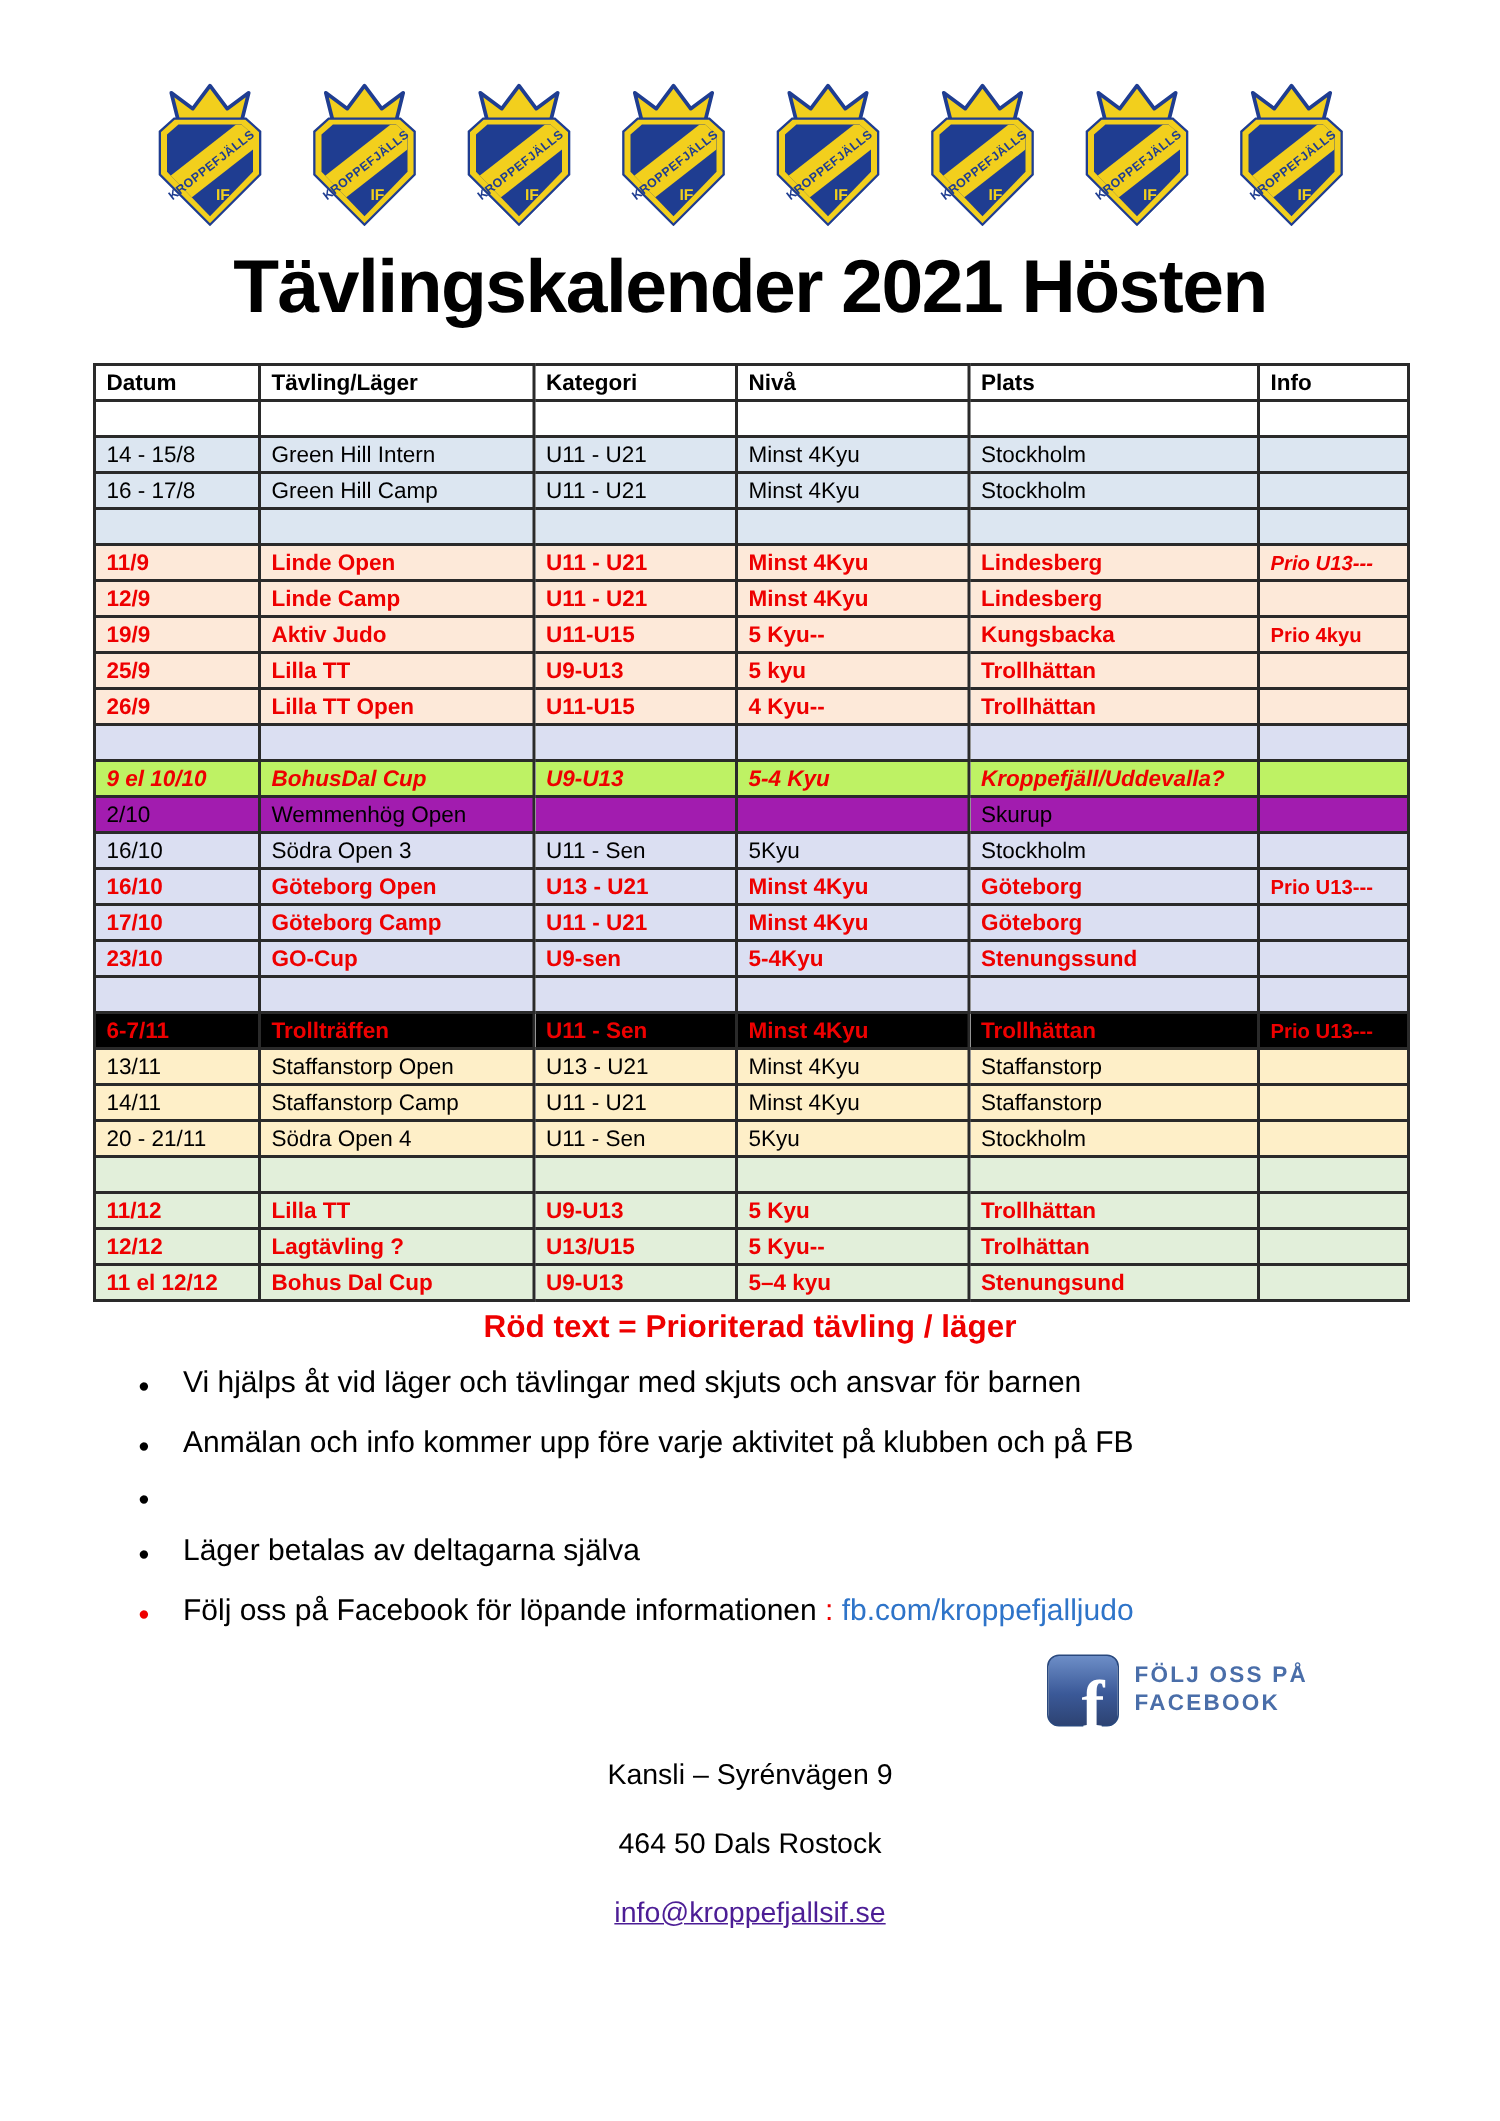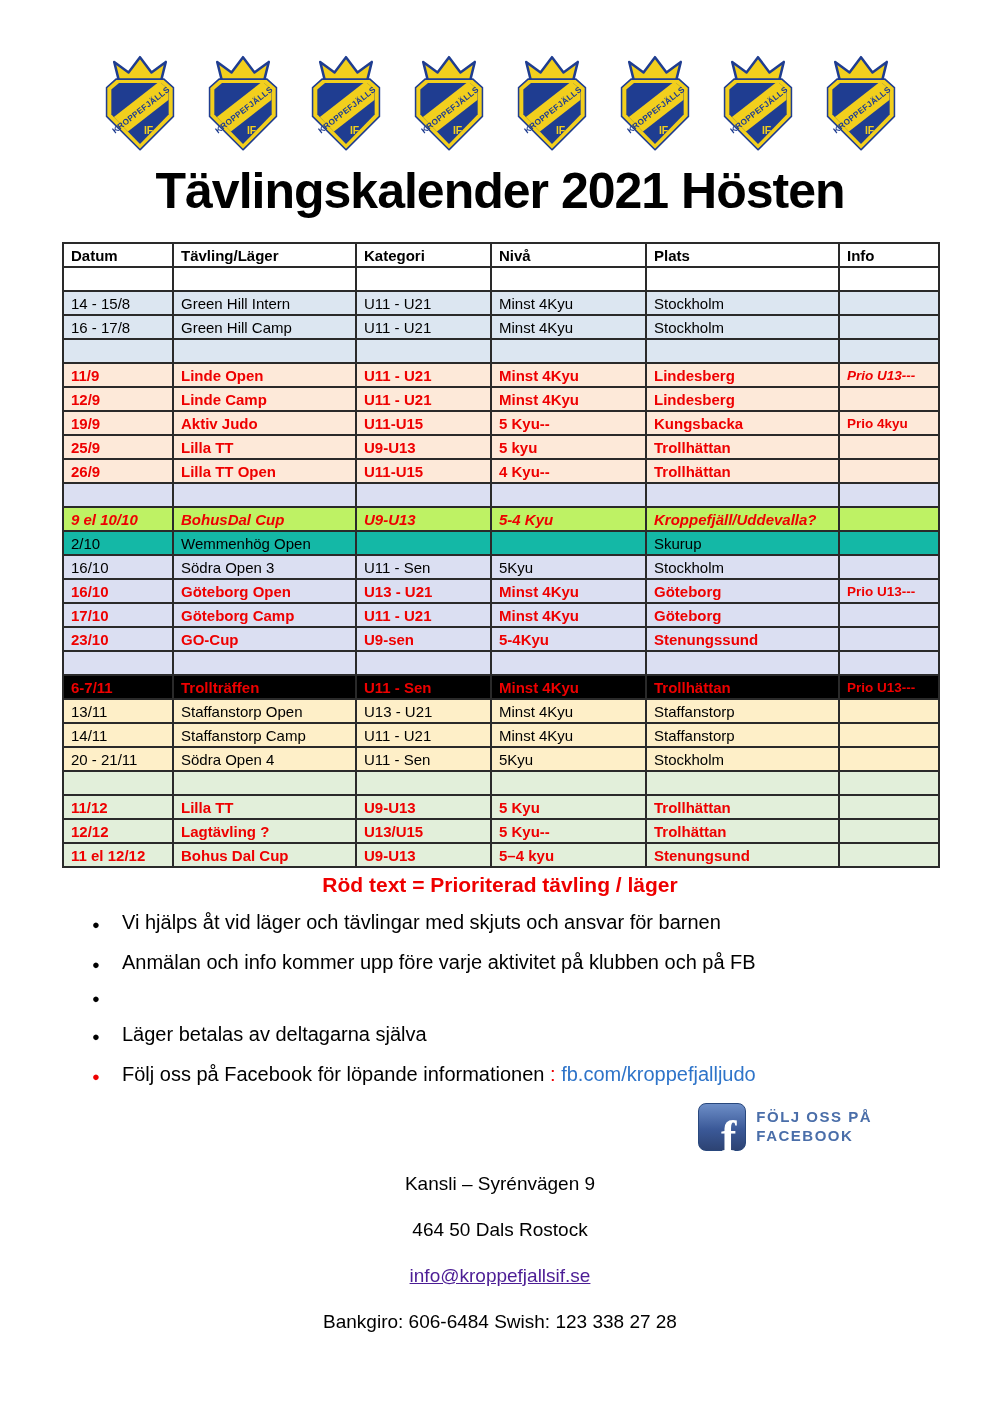--- a/index.html
+++ b/index.html
@@ -209,21 +209,21 @@
           <td>&nbsp;</td>
         </tr>
         <tr class="red" style="background: #bef264; font-style: italic;">
           <td>9 el 10/10</td>
           <td>BohusDal Cup</td>
           <td>U9-U13</td>
           <td>5-4 Kyu</td>
           <td>Kroppefjäll/Uddevalla?</td>
           <td>&nbsp;</td>
         </tr>
-        <tr style="background: #14b8a6; margin-top: 12px;">
+        <tr style="background: #a21caf; margin-top: 12px;">
           <td>2/10</td>
           <td>Wemmenhög Open</td>
           <td>&nbsp;</td>
           <td>&nbsp;</td>
           <td>Skurup</td>
           <td>&nbsp;</td>
         </tr>
         <tr style="background: rgb(219, 223, 242);">
           <td>16/10</td>
           <td>Södra Open 3</td>
@@ -366,16 +366,15 @@
         <div>FÖLJ OSS PÅ</div>
         <div>FACEBOOK</div>
       </div>
     </div>
   </div>
 
   <div class="footer">
     <div class="line">Kansli – Syrénvägen 9</div>
     <div class="line">464 50 Dals Rostock</div>
     <div class="line"><a href="#">info@kroppefjallsif.se</a></div>
-    <div class="line">Bankgiro: 606-6484   Swish: 123 338 27 28</div>
   </div>
 
 </div>
 
 </body></html>

